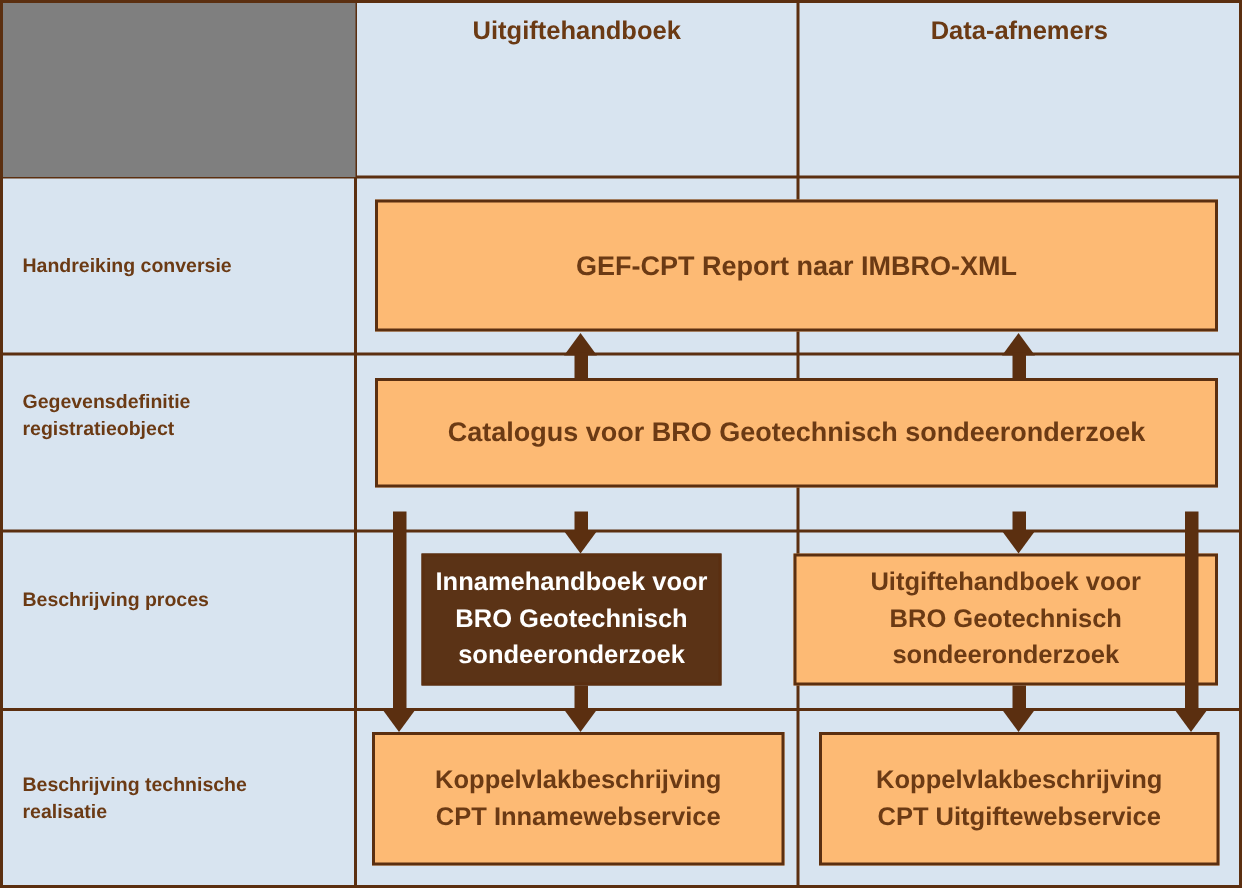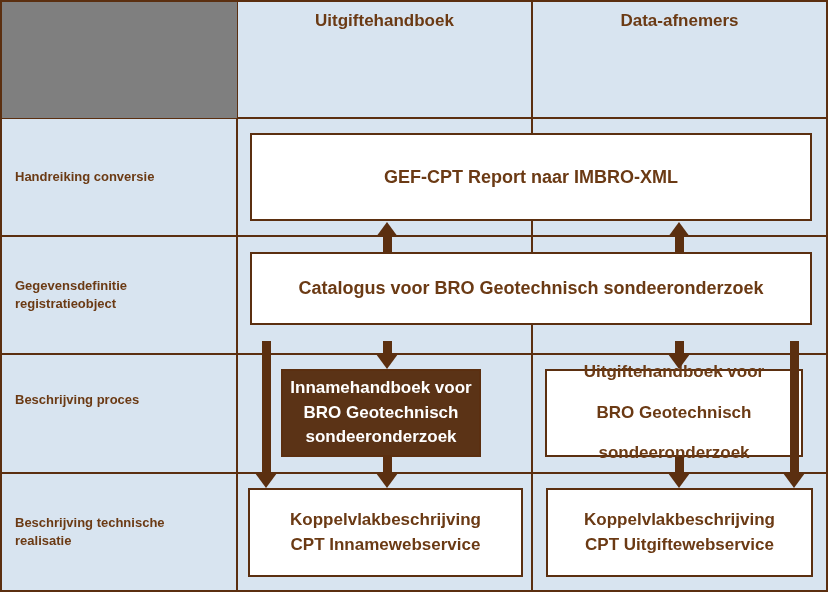--- a/index.html
+++ b/index.html
@@ -15,21 +15,21 @@
   .corner-cell{position:absolute;left:0;top:0;width:235px;height:116px;background:#7f7f7f;}
   .header-cell{
     position:absolute;top:0;height:115px;display:flex;justify-content:center;
     align-items:flex-start;padding-top:9px;font-size:17px;
   }
   .row-label{
     position:absolute;left:0;width:234px;display:flex;flex-direction:column;
     justify-content:center;padding-left:13px;font-size:13px;line-height:1.35;
   }
   .box{
-    position:absolute;background:#ffffff;border:2px solid #5b2f10;
+    position:absolute;background:#fdba74;border:2px solid #5b2f10;
     display:flex;flex-direction:column;justify-content:center;align-items:center;
     text-align:center;font-size:17px;line-height:1.45;padding:4px;
   }
   .box.big{font-size:18px;}
   .box.dark{background:#5b3316;color:#ffffff;}
   .box span{display:block;}
   .shaft{position:absolute;width:9px;background:#5b2f10;}
   .head-up{position:absolute;width:0;height:0;
     border-left:11px solid transparent;border-right:11px solid transparent;
     border-bottom:15px solid #5b2f10;}
@@ -54,21 +54,21 @@
   <div class="header-cell" style="left:236px;width:293px;">
     <span>Uitgiftehandboek</span>
   </div>
   <div class="header-cell" style="left:531px;width:293px;">
     <span>Data-afnemers</span>
   </div>
 
   <div class="row-label" style="top:117px;height:116px;">
     <span>Handreiking conversie</span>
   </div>
-  <div class="row-label" style="top:235px;height:116px;">
+  <div class="row-label" style="top:217px;height:116px;">
     <span>Gegevensdefinitie</span>
     <span>registratieobject</span>
   </div>
   <div class="row-label" style="top:339px;height:117px;">
     <span>Beschrijving proces</span>
   </div>
   <div class="row-label" style="top:472px;height:116px;">
     <span>Beschrijving technische</span>
     <span>realisatie</span>
   </div>
@@ -80,21 +80,21 @@
   <div class="box big" style="left:248px;top:250px;width:562px;height:73px;">
     <span>Catalogus voor BRO Geotechnisch sondeeronderzoek</span>
   </div>
 
   <div class="box dark" style="left:279px;top:367px;width:200px;height:88px;">
     <span>Innamehandboek voor</span>
     <span>BRO Geotechnisch</span>
     <span>sondeeronderzoek</span>
   </div>
 
-  <div class="box" style="left:543px;top:367px;width:258px;height:88px;gap:16px;">
+  <div class="box" style="left:527px;top:367px;width:283px;height:88px;">
     <span>Uitgiftehandboek voor</span>
     <span>BRO Geotechnisch</span>
     <span>sondeeronderzoek</span>
   </div>
 
   <div class="box" style="left:246px;top:486px;width:275px;height:89px;">
     <span>Koppelvlakbeschrijving</span>
     <span>CPT Innamewebservice</span>
   </div>
 

